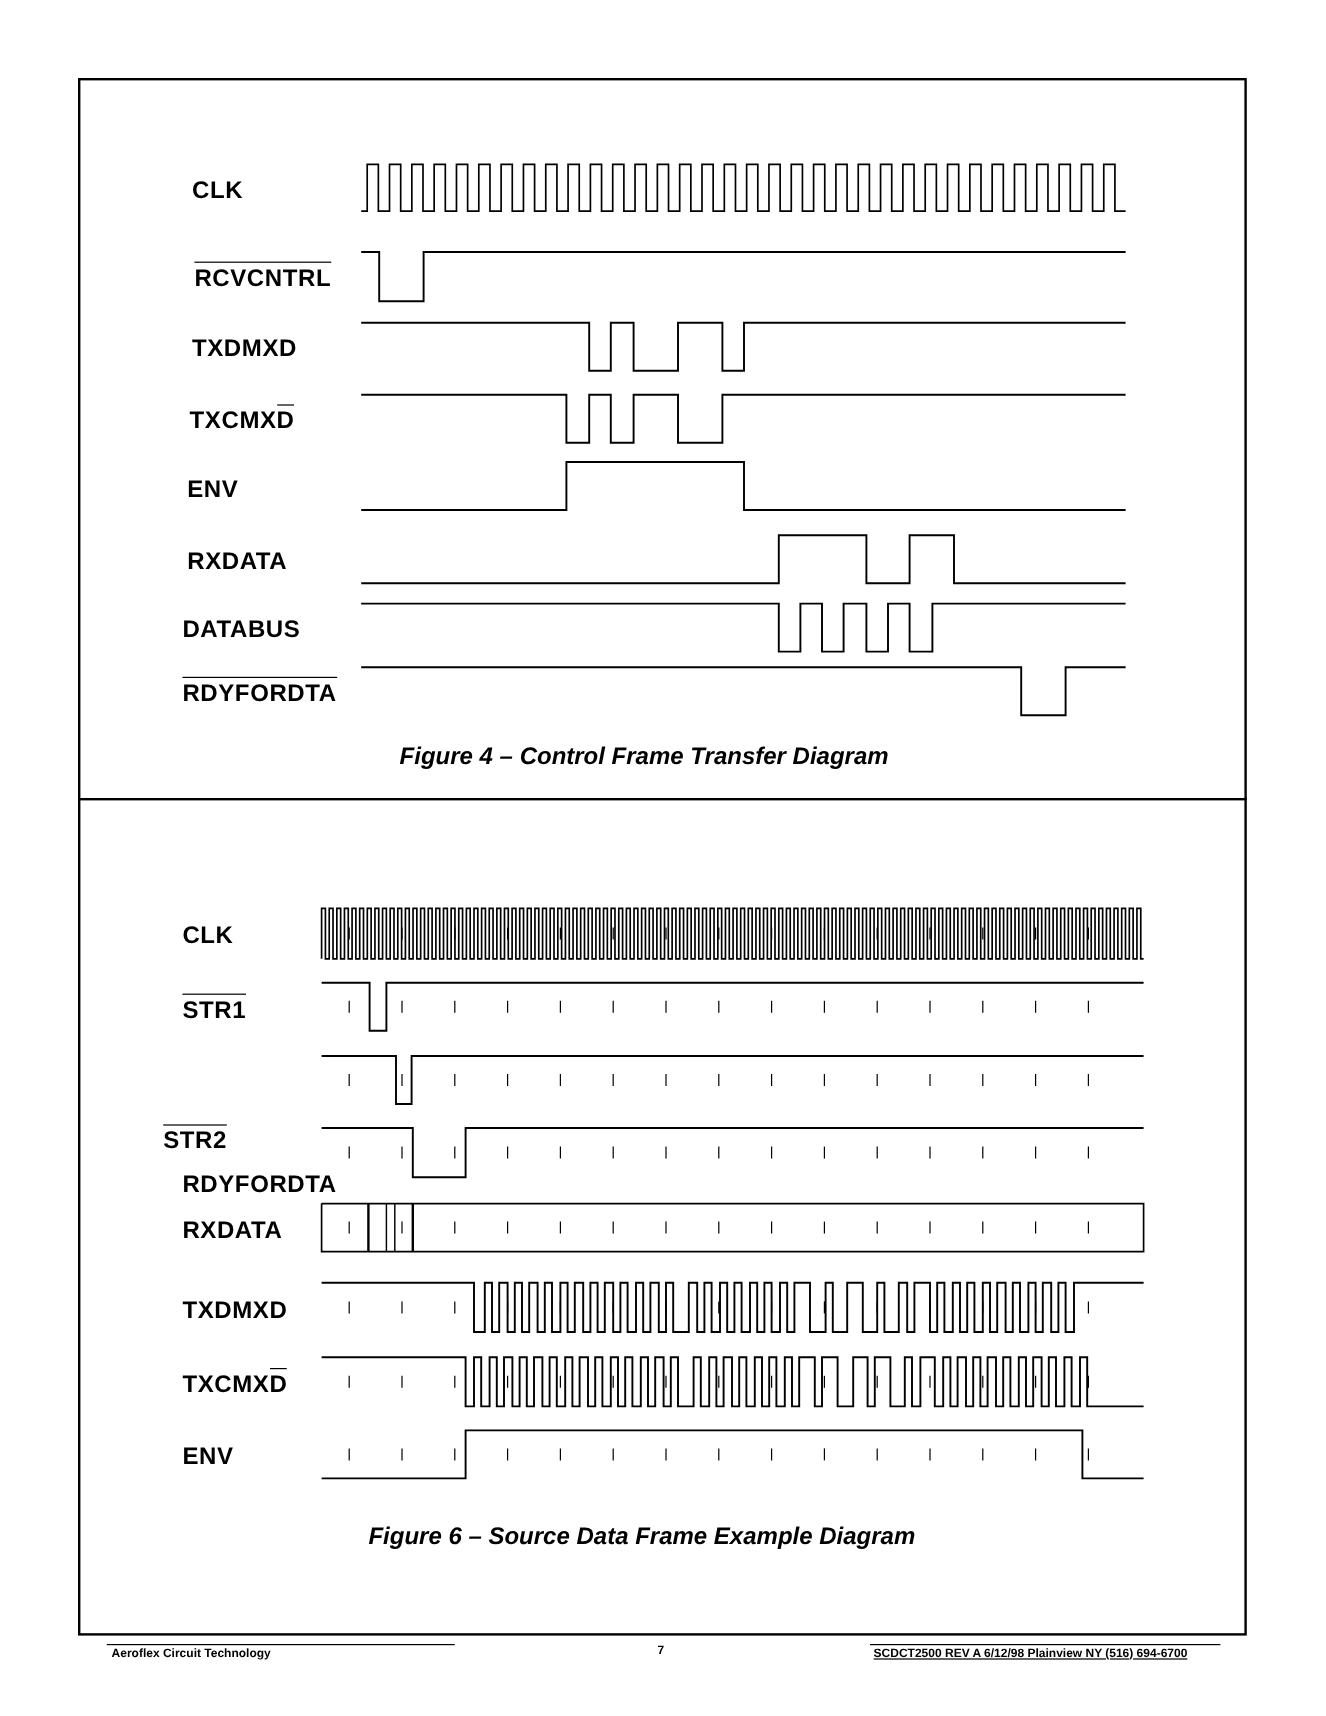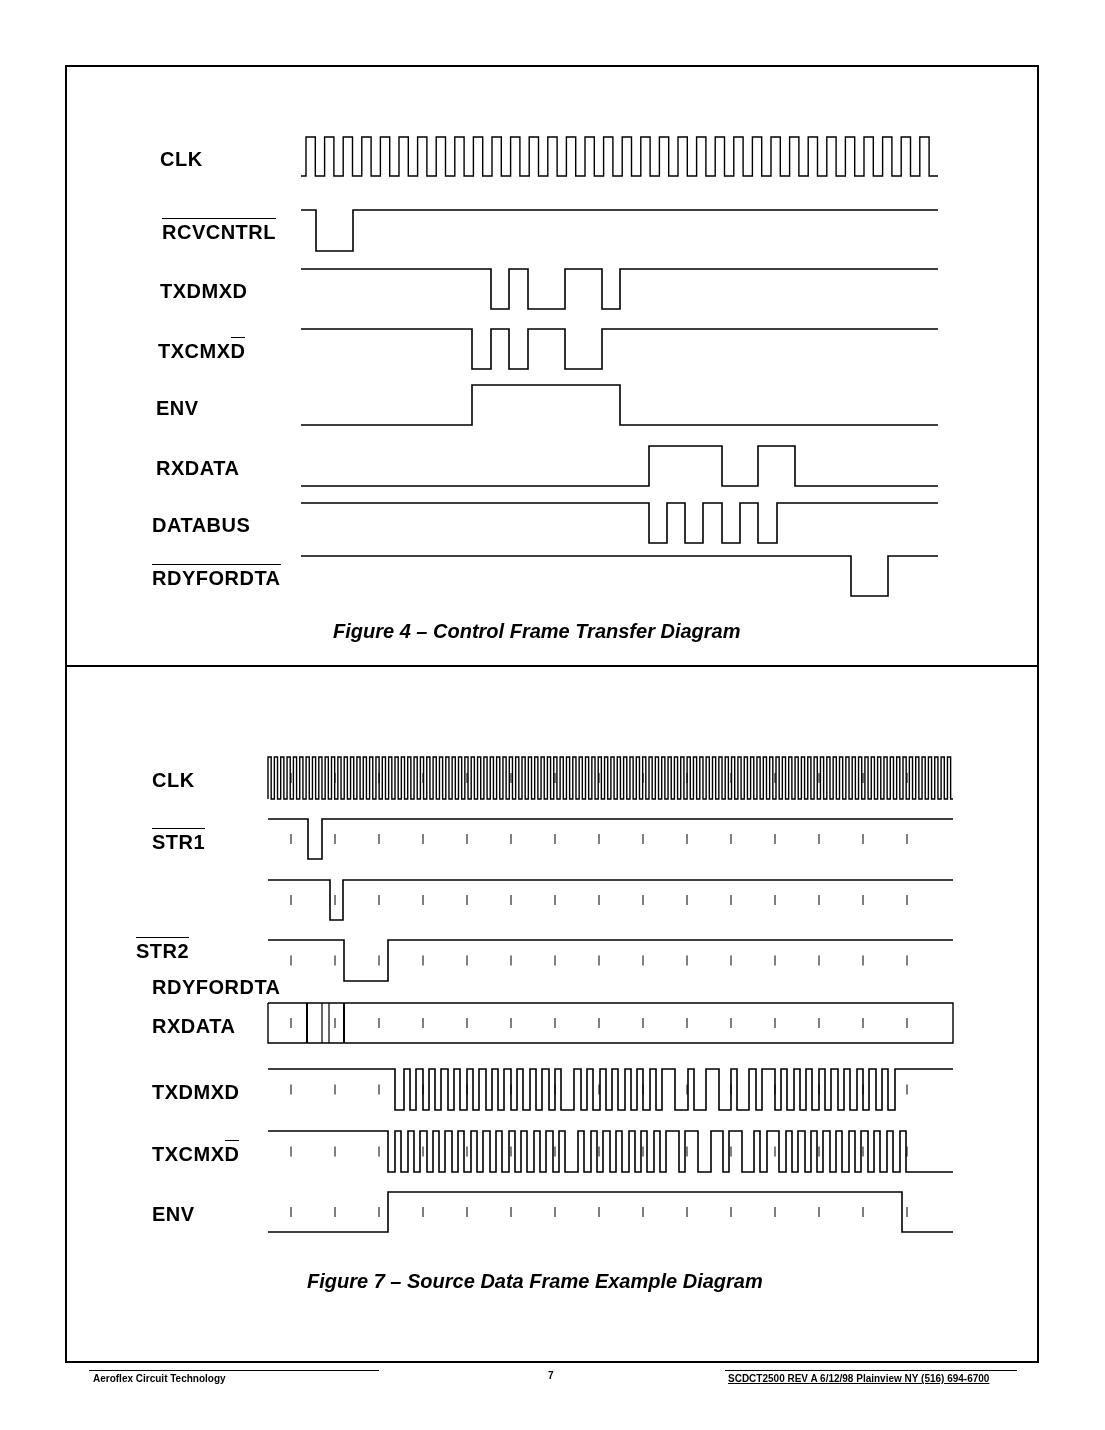--- a/index.html
+++ b/index.html
@@ -179,19 +179,19 @@
     <div class="sig-label" style="left: 152px; top: 831px;"><span class="ovl">STR1</span></div>
     <div class="sig-label" style="left: 136px; top: 892px; margin-top: 48px;"><span class="ovl">STR2</span></div>
     <div class="sig-label" style="left: 152px; top: 976px;">RDYFORDTA</div>
     <div class="sig-label" style="left: 152px; top: 1015px;">RXDATA</div>
     <div class="sig-label" style="left: 152px; top: 1081px;">TXDMXD</div>
     <div class="sig-label" style="left: 152px; top: 1143px;"><span>TXCMX</span><span class="ovl">D</span></div>
     <div class="sig-label" style="left: 152px; top: 1203px;">ENV</div>
   </div>
 
 <div class="caption" id="cap4" style="left: 333px; top: 620px;">Figure 4 – Control Frame Transfer Diagram</div>
-<div class="caption" id="cap5" style="left: 307px; top: 1270px;">Figure 7 – Source Data Frame Example Diagram</div>
+<div class="caption" id="cap5" style="left: 307px; top: 1270px;">Figure 6 – Source Data Frame Example Diagram</div>
 
 <div class="footer-left-rule"></div>
 <div class="footer-left">Aeroflex Circuit Technology</div>
 <div class="footer-page">7</div>
 <div class="footer-right-rule"></div>
 <div class="footer-right">SCDCT2500 REV A 6/12/98  Plainview NY (516) 694-6700</div>
 
 </body></html>

